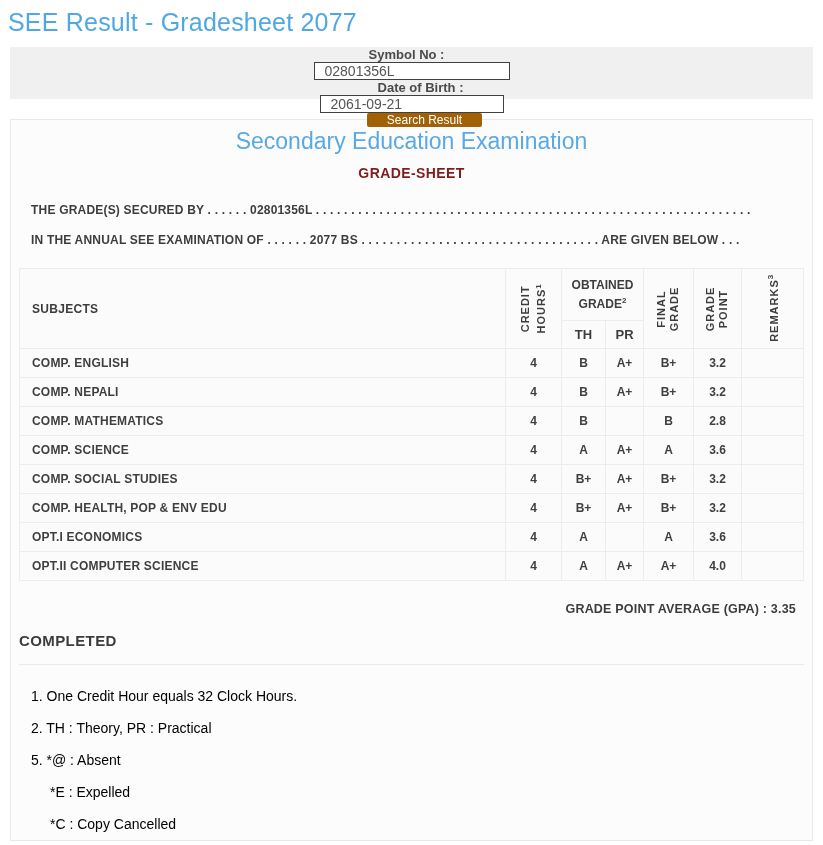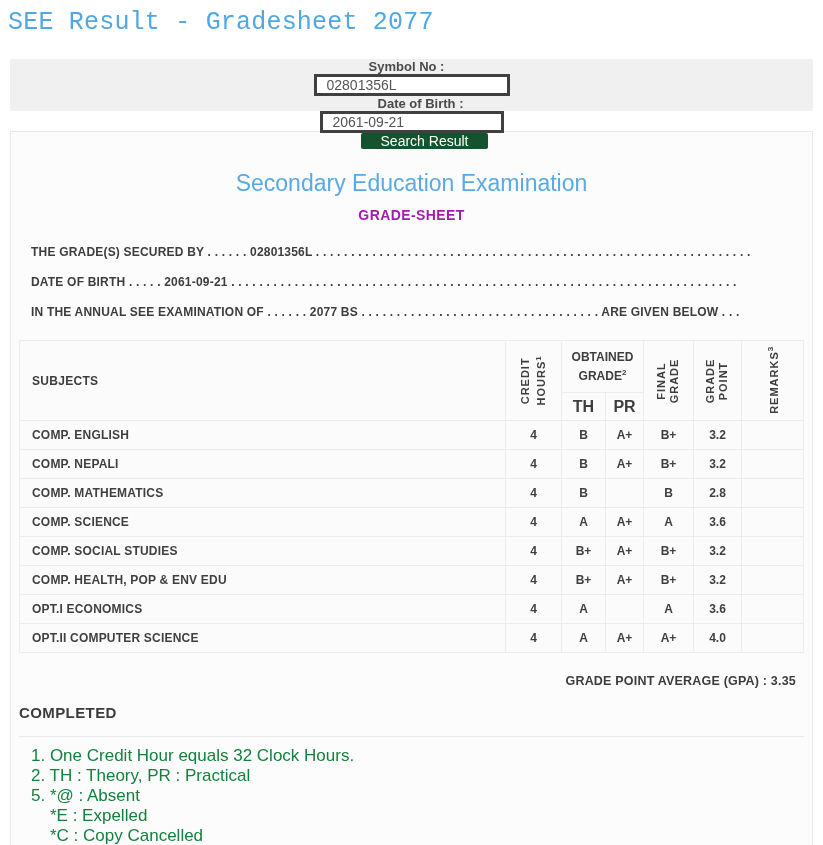--- a/index.html
+++ b/index.html
@@ -4,61 +4,61 @@
 <style>
   * { box-sizing: border-box; margin: 0; padding: 0; }
   html, body { background: #ffffff; }
   body {
     width: 823px; height: 845px; overflow: hidden;
     font-family: "Liberation Sans", sans-serif;
     color: #3d3d3d;
   }
   
   .page-title {
-    margin: 8px 0 22px 8px;
+    margin: 8px 0 10px 8px;
     font-size: 25px; font-weight: 400;
-    color: #4fa8e4; letter-spacing: 0.2px; font-family: Liberation Mono, monospace;
+    color: #4fa8e4; letter-spacing: 0.2px;
   }
   
   .search-bar {
     margin: 0 10px; height: 52px;
     background: #f0f0f0;
     display: flex; align-items: center;
     padding: 0 12px;
     flex-direction: column;
   }
   .search-label { font-size: 13px; font-weight: 700; color: #4a4a4a; margin-right: 10px; white-space: nowrap; }
   .search-input {
-    height: 32px; border: 3px solid #404040; background: #ffffff;
+    height: 32px; border: 1px solid #404040; background: #ffffff;
     font-family: "Liberation Sans", sans-serif;
     font-size: 14px; color: #555; padding: 0 10px; outline: none;
   }
   .symbol-input { width: 196px; }
   .dob-label { margin-left: 28px; }
   .dob-input { width: 184px; }
   .search-button {
     margin-left: 26px; height: 30px; padding: 0 20px;
-    background: #14532d; color: #ffffff;
+    background: #a16207; color: #ffffff;
     border: none; border-radius: 2px;
     font-family: "Liberation Sans", sans-serif;
-    font-size: 14px; cursor: pointer;
+    font-size: 12px; cursor: pointer;
   }
   
   .card {
     margin: 20px 10px 0; height: 722px;
     background: #fcfcfc; border: 1px solid #e9e9e9;
     padding: 8px 8px 0; overflow: hidden;
   }
   .exam-title {
-    margin-top: 30px; text-align: center;
+    text-align: center;
     font-size: 23px; font-weight: 400; color: #58a9e4;
   }
   .sheet-subtitle {
     margin-top: 10px; text-align: center;
-    font-size: 14px; font-weight: 700; color: #a21caf; letter-spacing: 0.4px;
+    font-size: 14px; font-weight: 700; color: #7f1d1d; letter-spacing: 0.4px;
   }
   .dotted-lines { margin-top: 14px; padding: 0 4px 0 12px; }
   .dotted-line {
     font-size: 12px; font-weight: 700; color: #3d3d3d;
     line-height: 30px; white-space: nowrap; overflow: hidden;
     letter-spacing: 0.2px;
   }
   
   table.grades {
     width: 100%; border-collapse: collapse; margin-top: 13px;
@@ -69,39 +69,39 @@
   thead th { font-size: 12px; font-weight: 700; color: #3d3d3d; }
   th.subjects-head { text-align: left; padding-left: 12px; letter-spacing: 0.3px; margin-top: 16px; }
   th.vcell { position: relative; height: 80px; }
   .vwrap { position: absolute; inset: 0; display: flex; align-items: center; justify-content: center; }
   .vtext {
     transform: rotate(-90deg);
     font-size: 11px; line-height: 13px; letter-spacing: 1px;
     text-align: center; white-space: nowrap;
   }
   th.obtained-head { height: 52px; font-size: 12px; line-height: 16px; }
-  th.subgrade { height: 28px; font-size: 16px; }
+  th.subgrade { height: 28px; font-size: 13px; }
   sup { font-size: 8px; letter-spacing: 0; }
   tbody td { height: 29px; font-size: 12px; color: #3f3f3f; text-align: center; font-weight: 600; }
   tbody td.subject-cell { text-align: left; padding-left: 12px; letter-spacing: 0.2px; margin-top: 12px; }
   
   .gpa-line {
     margin-top: 21px; text-align: right; padding-right: 8px;
     font-size: 12.5px; font-weight: 700; color: #3c3c3c; letter-spacing: 0.2px;
   }
   .completed-line {
     margin-top: 16px; margin-bottom: 15px; padding-right: 8px;
     font-size: 15px; font-weight: 700; color: #3c3c3c; letter-spacing: 0.4px;
   }
   
   .notes {
     border-top: 1px solid #e9e9e9;
     padding: 9px 0 0 12px;
   }
-  .note { font-size: 17px; color: #15803d; line-height: 20px; }
+  .note { font-size: 14px; color: #000000; line-height: 20px; margin-top: 12px; }
   .note.indent { padding-left: 19px; }
 </style>
 </head>
 <body>
 
 <h1 class="page-title">SEE Result - Gradesheet 2077</h1>
 
 <div class="search-bar">
   <span class="search-label">Symbol No :</span>
   <input class="search-input symbol-input" type="text" value="02801356L" style="">
@@ -109,21 +109,20 @@
   <input class="search-input dob-input" type="text" value="2061-09-21" style="">
   <button class="search-button">Search Result</button>
 </div>
 
 <div class="card">
   <div class="exam-title">Secondary Education Examination</div>
   <div class="sheet-subtitle">GRADE-SHEET</div>
 
   <div class="dotted-lines">
     <div class="dotted-line">THE GRADE(S) SECURED BY . . . . . . 02801356L . . . . . . . . . . . . . . . . . . . . . . . . . . . . . . . . . . . . . . . . . . . . . . . . . . . . . . . . . . . . . .</div>
-    <div class="dotted-line">DATE OF BIRTH . . . . . 2061-09-21 . . . . . . . . . . . . . . . . . . . . . . . . . . . . . . . . . . . . . . . . . . . . . . . . . . . . . . . . . . . . . . . . . . . . . . . .</div>
     <div class="dotted-line">IN THE ANNUAL SEE EXAMINATION OF . . . . . . 2077 BS . . . . . . . . . . . . . . . . . . . . . . . . . . . . . . . . . . ARE GIVEN BELOW . . .</div>
   </div>
 
   <table class="grades">
     <colgroup>
       <col style="width:auto">
       <col style="width:56px">
       <col style="width:44px">
       <col style="width:38px">
       <col style="width:50px">

